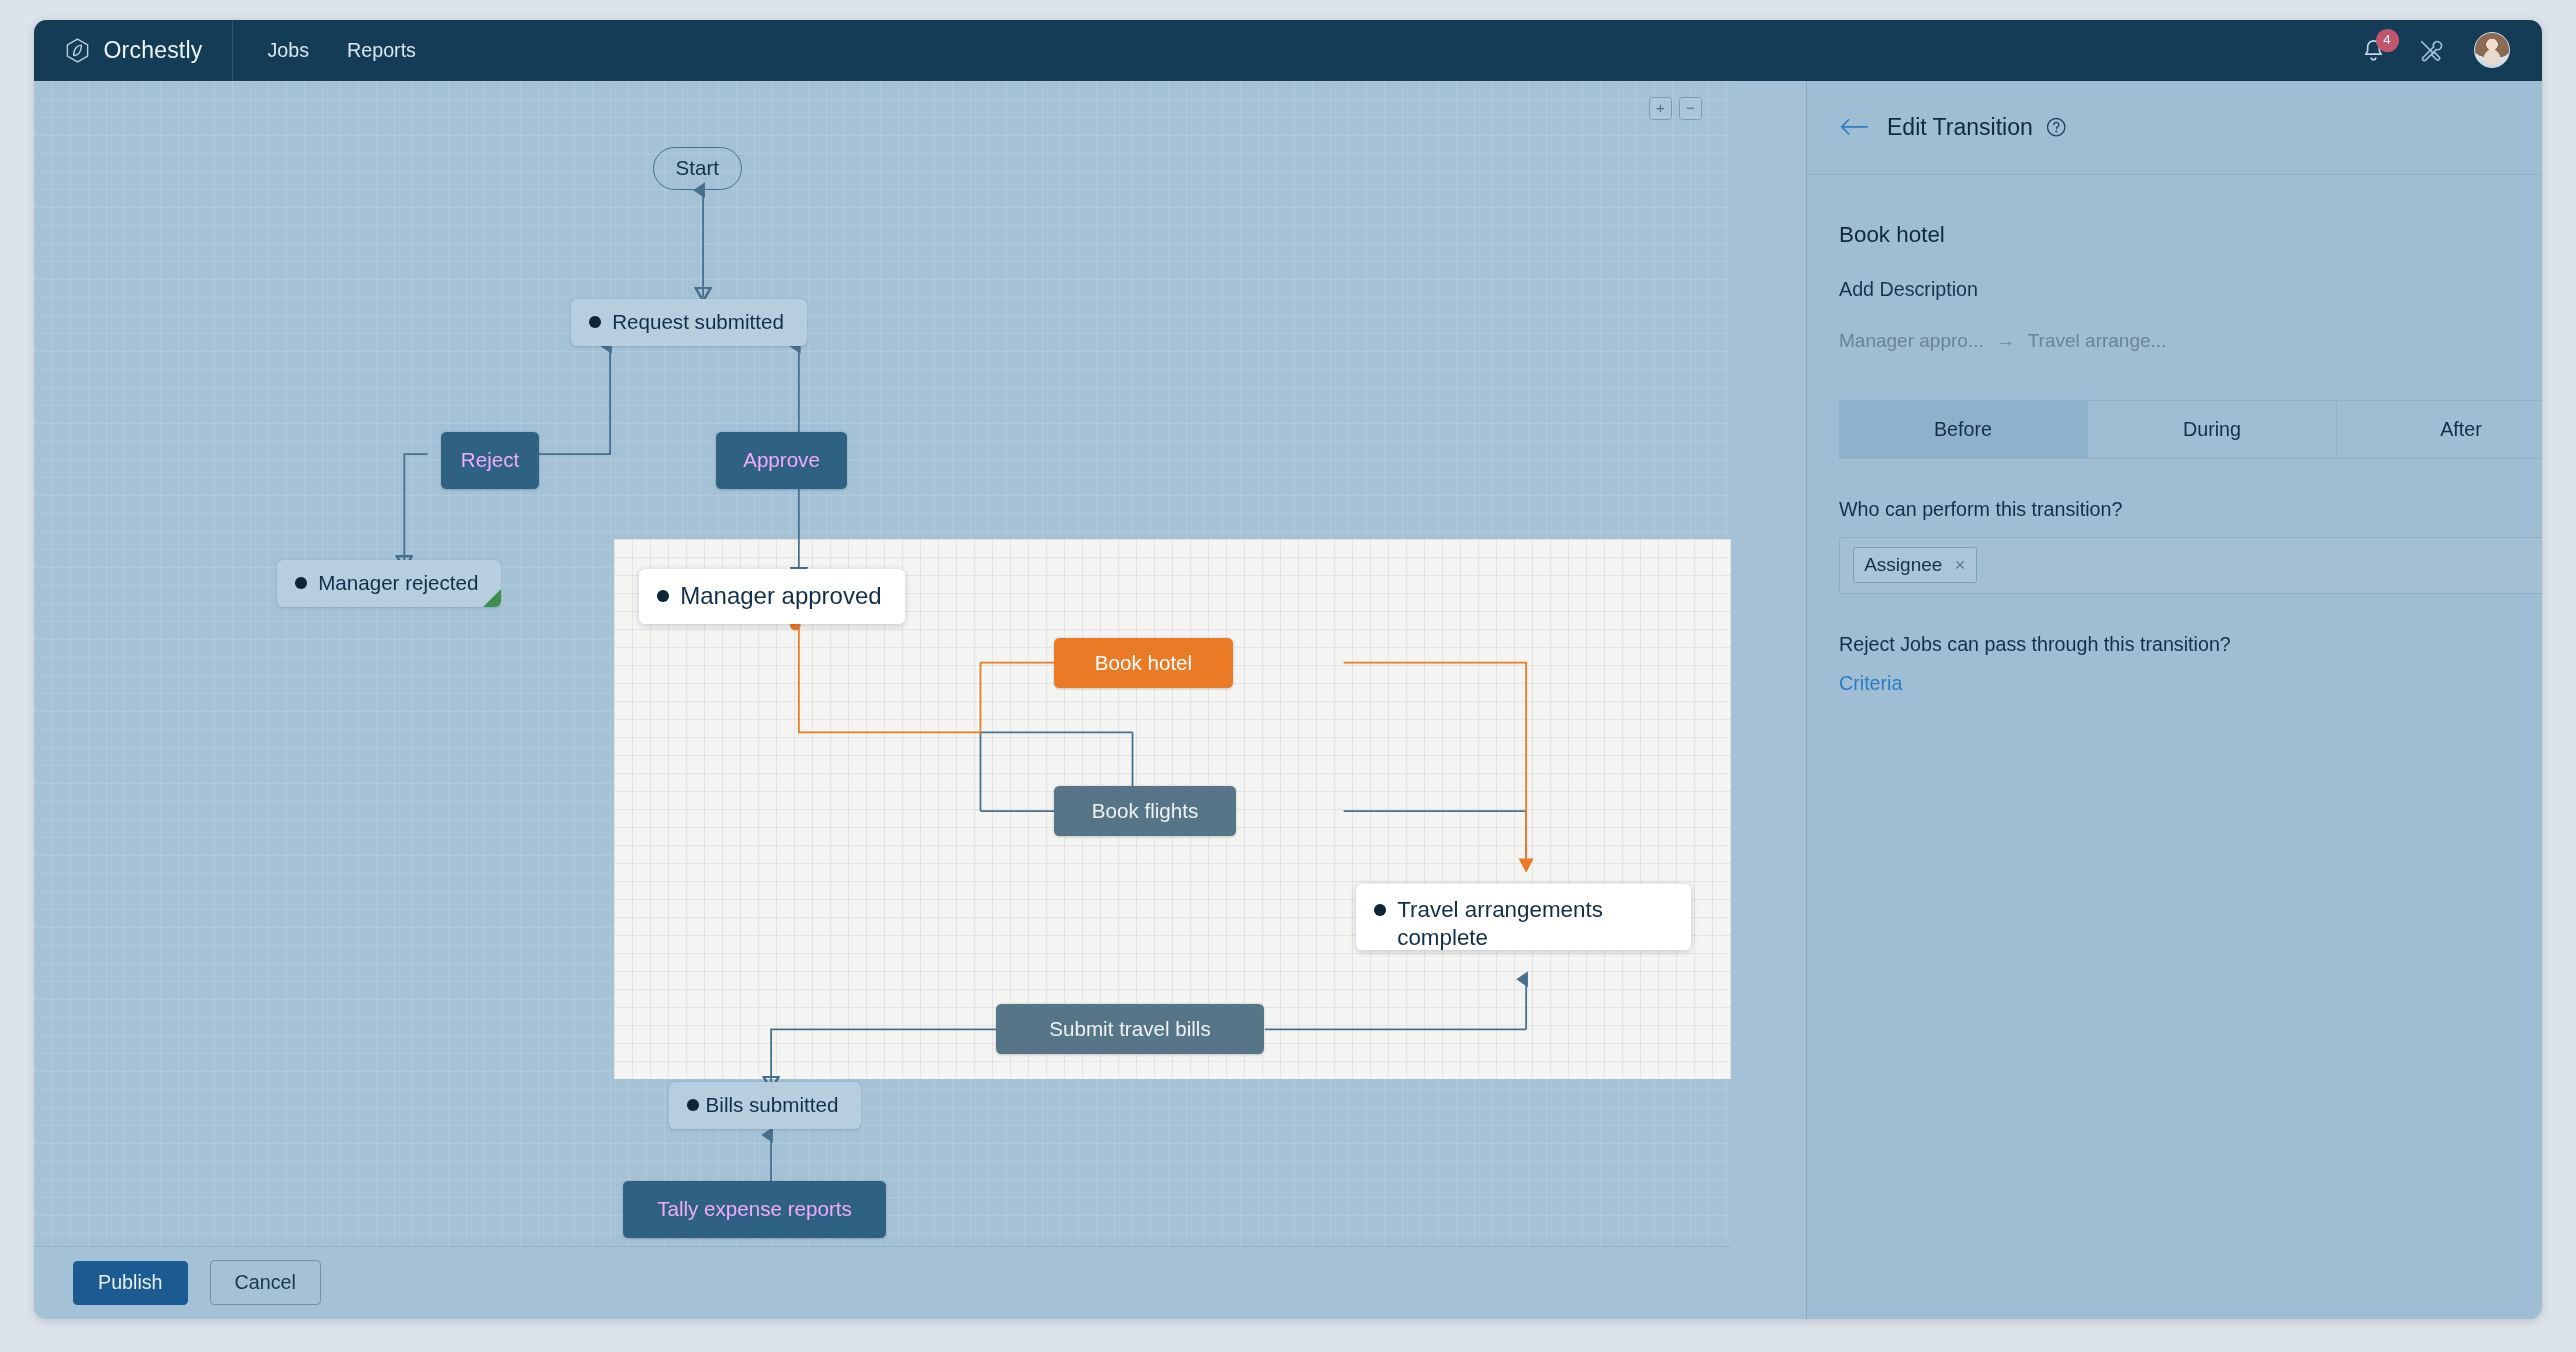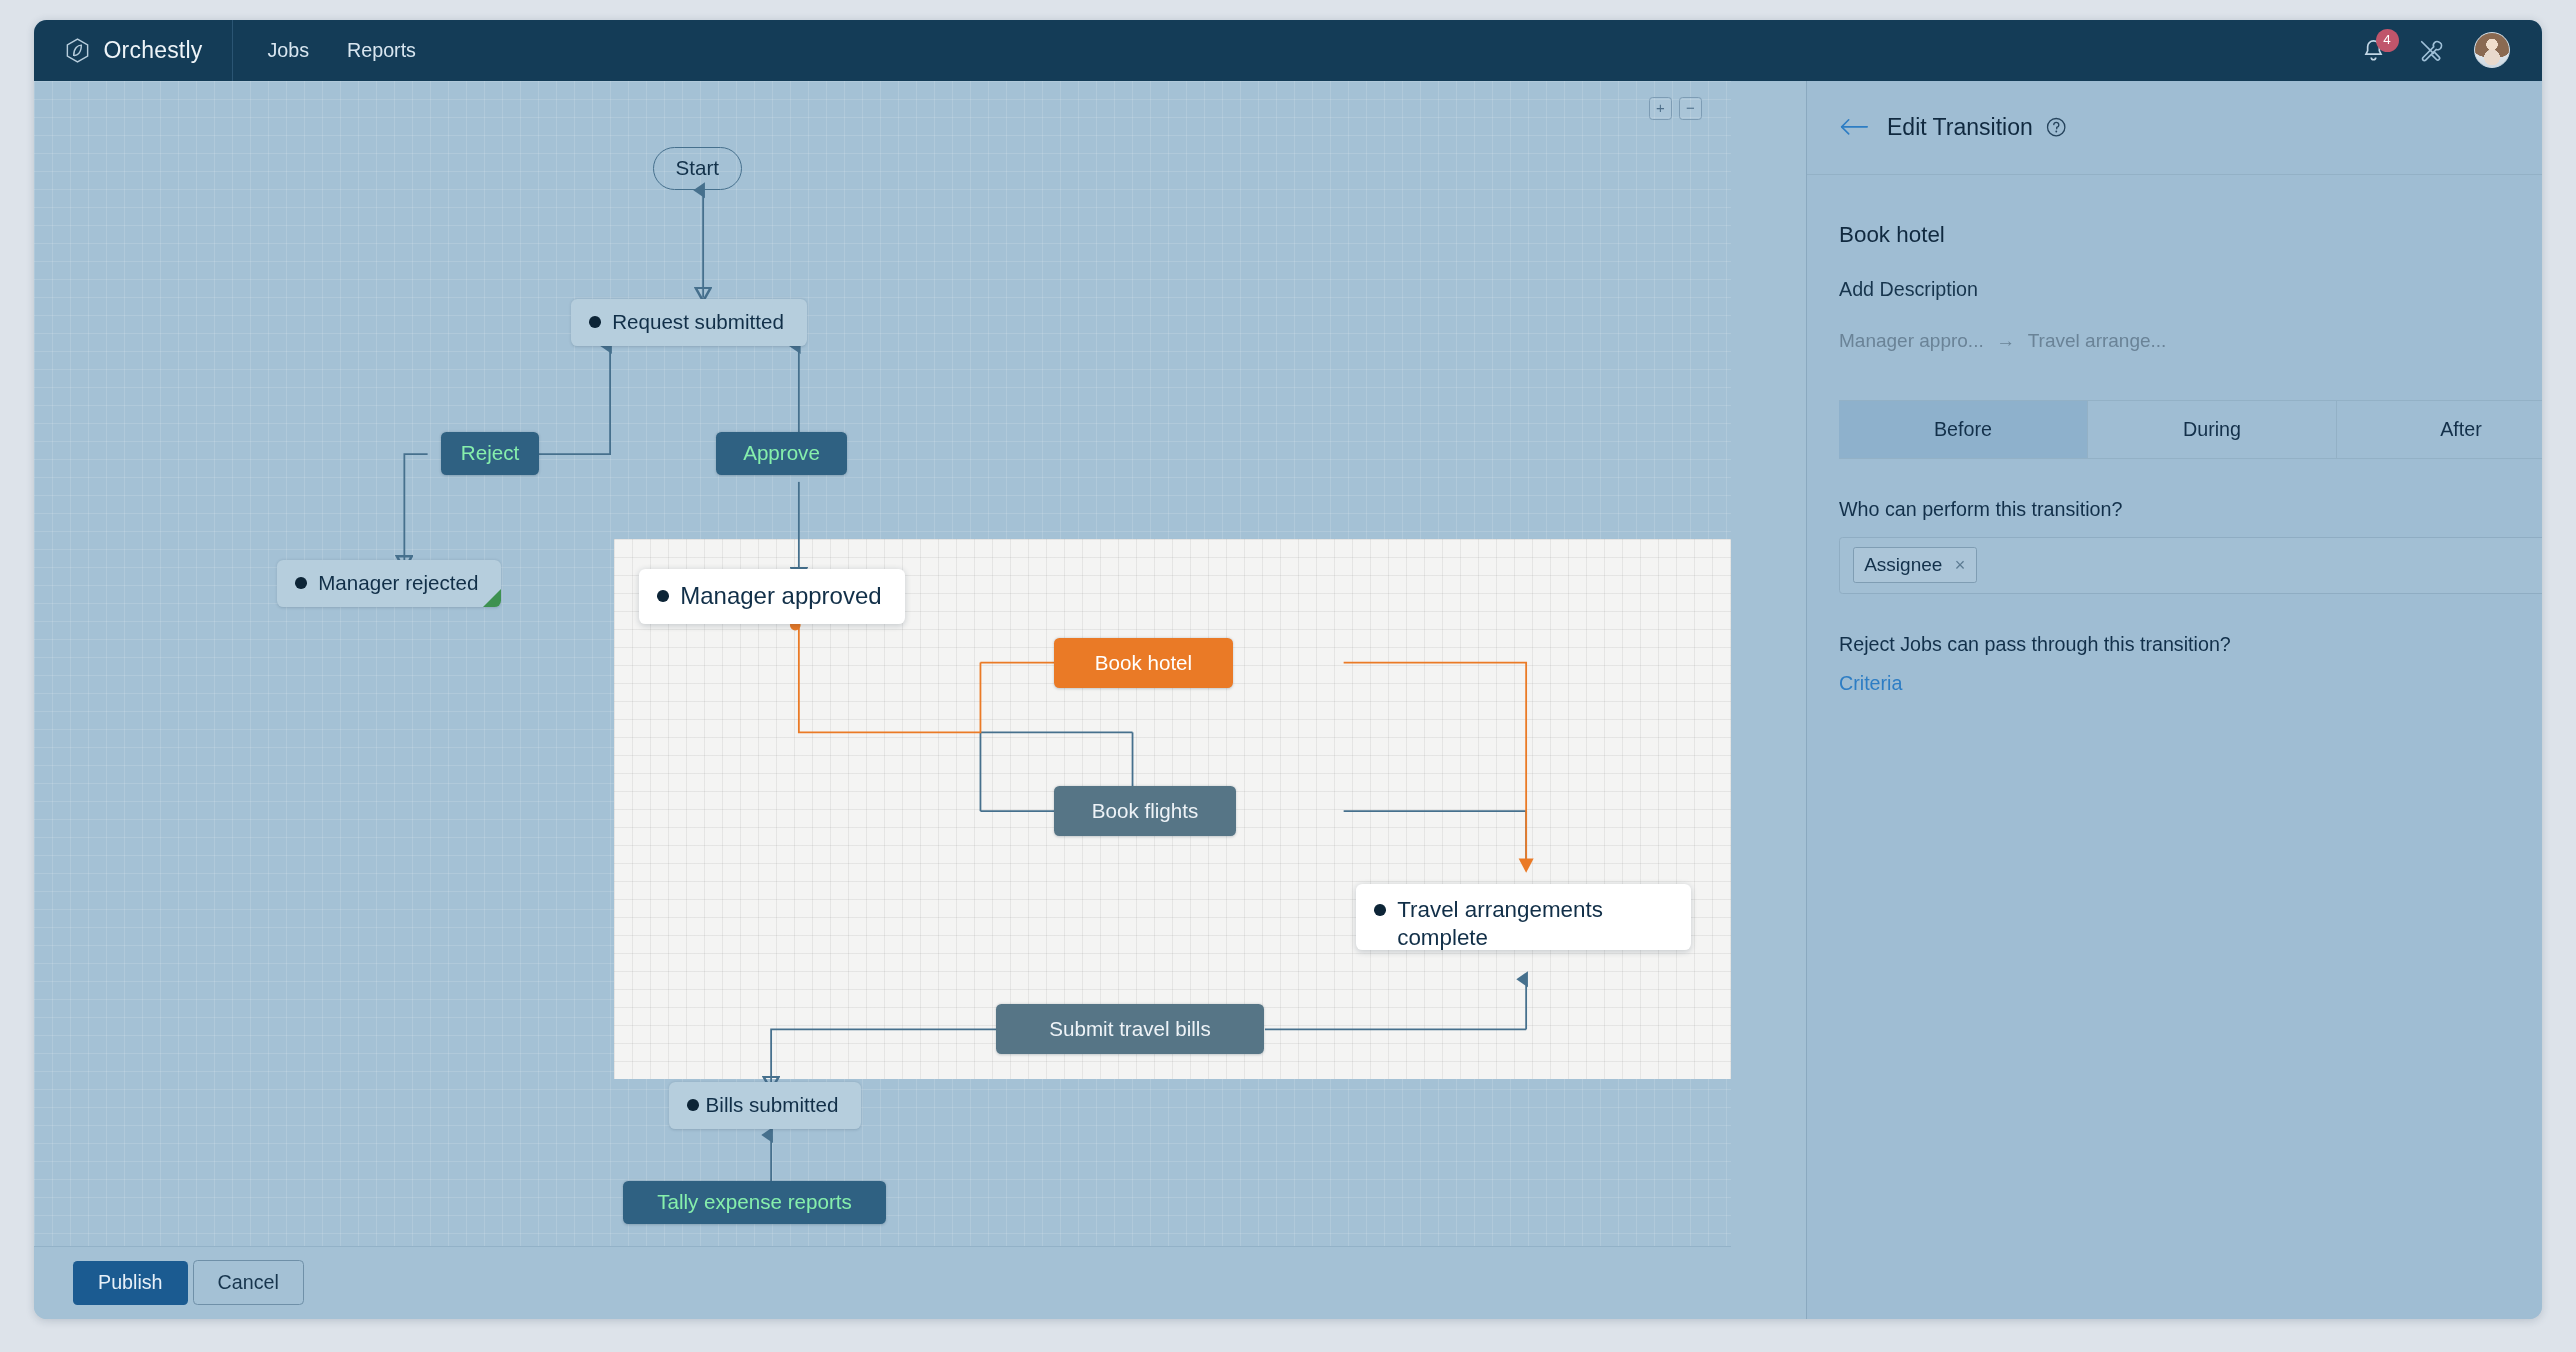--- a/index.html
+++ b/index.html
@@ -210,24 +210,24 @@
     right: 0; bottom: 0;
     width: 0; height: 0;
     border-style: solid;
     border-width: 0 0 18px 18px;
     border-color: transparent transparent #3d9150 transparent;
     border-bottom-right-radius: 6.3px;
   }
 
   .node-transition {
     background: #2f6182;
-    color: #86efac;
+    color: #f0abfc;
     font-size: 20.6px;
     padding: 0 19.7px;
-    height: 43px;
+    height: 57px;
     justify-content: center;
     box-shadow: 0 0.9px 2.7px rgba(20,40,60,.22);
     border-radius: 5.4px;
   }
   .node-transition.dim {
     background: #567586;
     color: #eef3f7;
   }
   .node-transition.selected {
     background: #ea7a26;
@@ -236,21 +236,21 @@
 
   
   .actionbar {
     position: absolute;
     left: 0; top: 1165px;
     width: 1697px;
     height: 73px;
     border-top: 0.9px solid #93b2c8;
     display: flex;
     align-items: center;
-    gap: 5px;
+    gap: 22px;
     padding-left: 39px;
     background: #a4c1d5;
   }
   .btn-primary {
     background: #1b5b91;
     color: #e7f0f8;
     font-size: 19.7px;
     border: none;
     border-radius: 4.5px;
     padding: 10.7px 25px;

